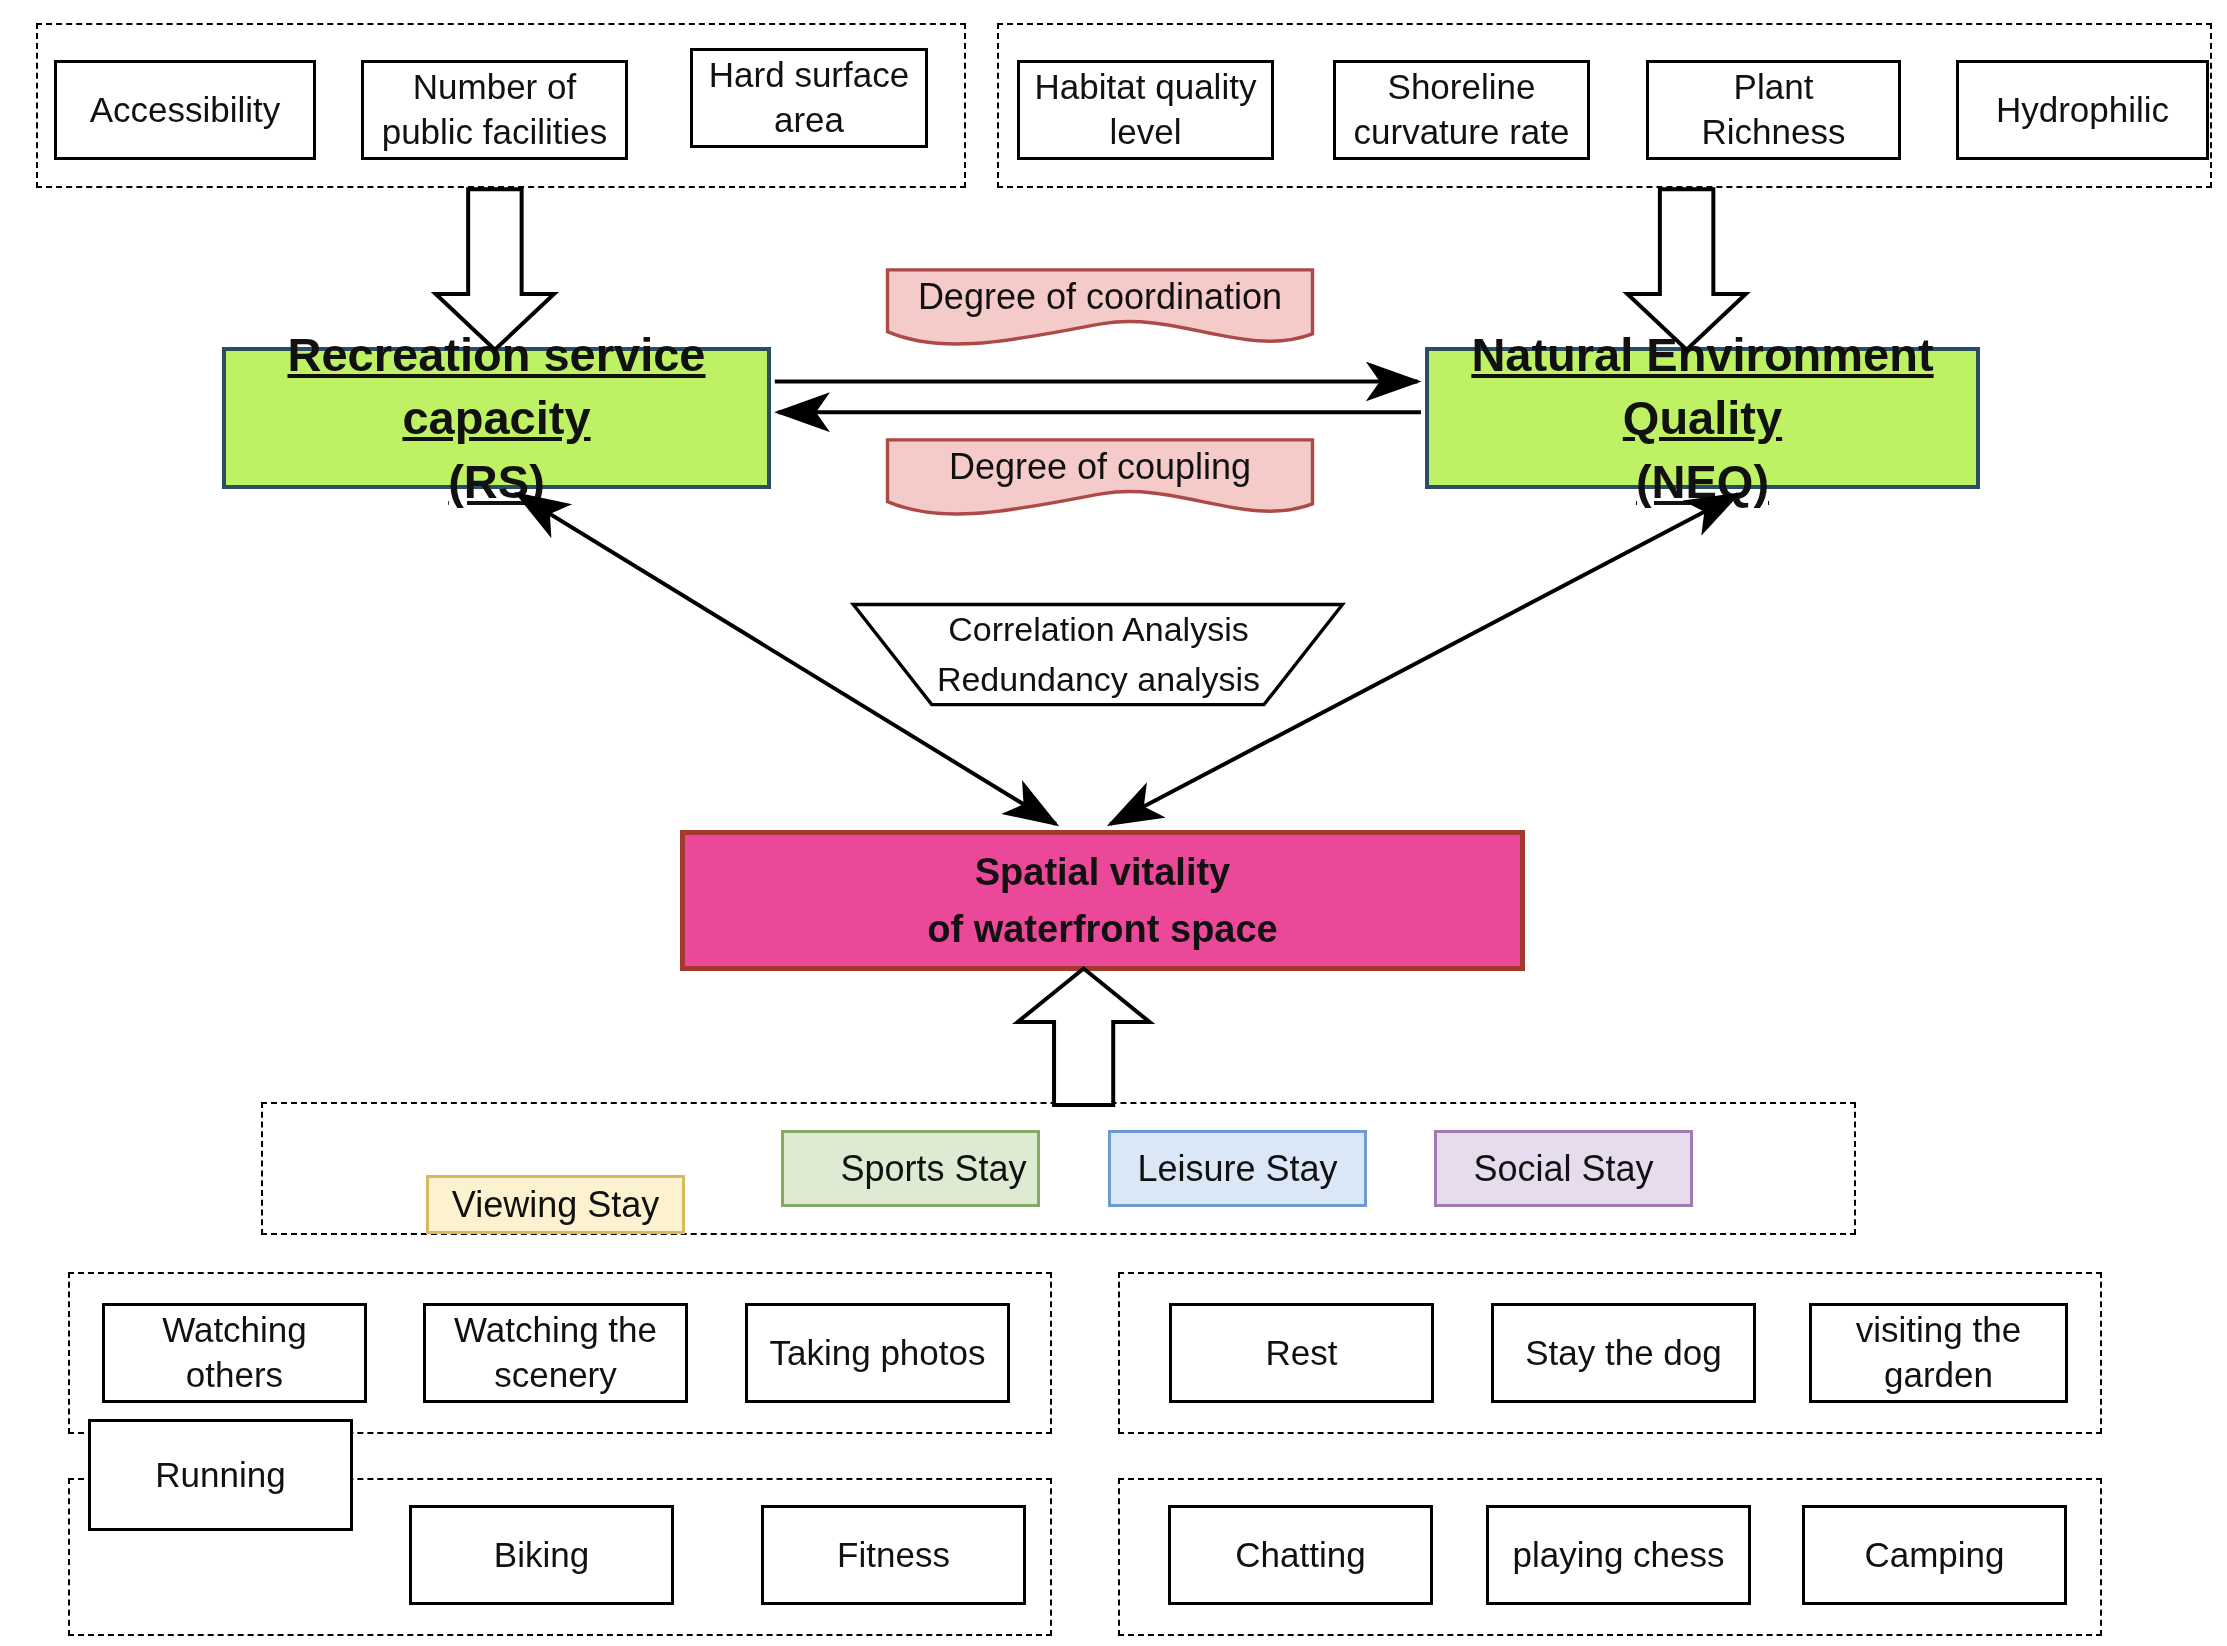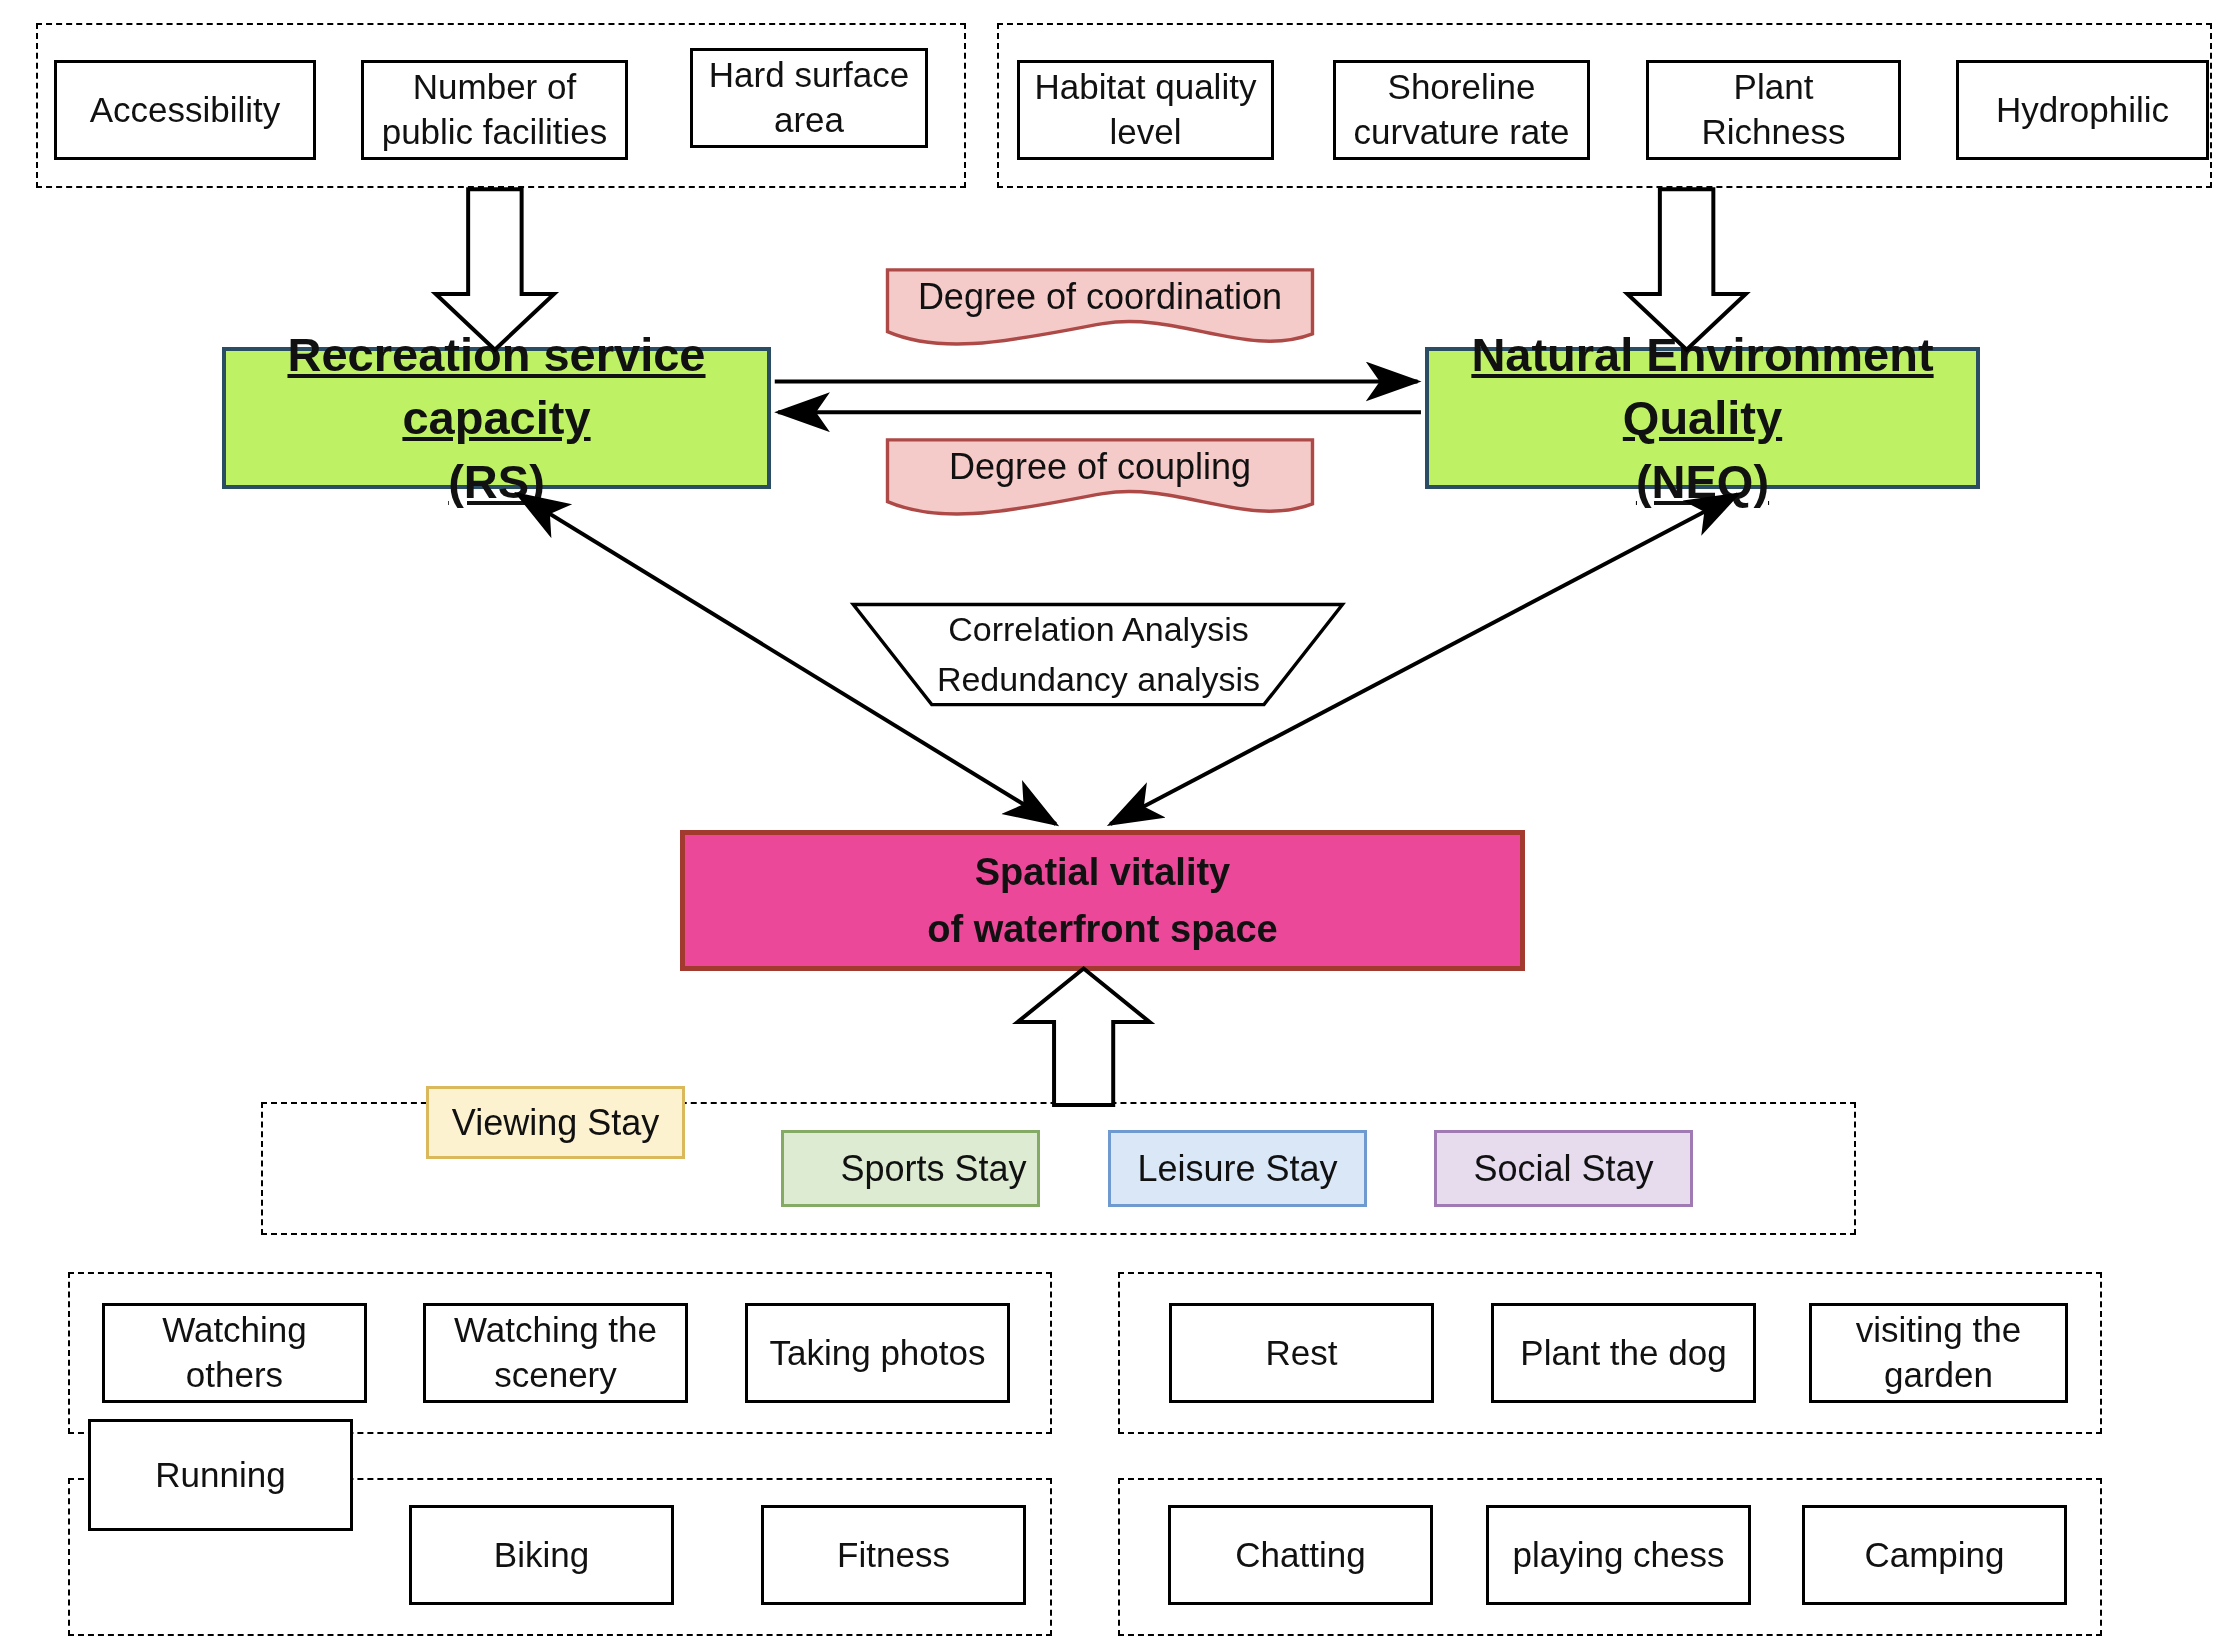--- a/index.html
+++ b/index.html
@@ -105,35 +105,35 @@
   <svg width="432" height="102" viewBox="0 0 760 180">
     <path d="M5,5 H755 V118 C640,162 515,78 385,100 C250,123 112,160 5,114 Z" fill="#f5cbca" stroke="#ad4a47" stroke-width="6"></path>
   </svg>
   <span>Degree of coupling</span>
 </div>
 
 <div class="vitality" style="left:680px; top:830px; width:845px; height:141px;">Spatial vitality
 of waterfront space</div>
 
 <div class="dashed" style="left:261px; top:1102px; width:1595px; height:133px;"></div>
-<div class="stay stay-viewing" style="left:426px;  top:1086px; width:259px; height:73px;">Viewing Stay</div>
+<div class="stay stay-viewing" style="left:426px;  top:1175px; width:259px; height:59px;">Viewing Stay</div>
 <div class="stay stay-sports" style="left:781px; top:1130px; width:259px; height:77px;padding-left:46px;">Sports Stay</div>
 <div class="stay stay-leisure" style="left:1108px; top:1130px; width:259px; height:77px;">Leisure Stay</div>
 <div class="stay stay-social" style="left:1434px; top:1130px; width:259px; height:77px;">Social Stay</div>
 
 <div class="dashed" style="left:68px; top:1272px; width:984px; height:162px;"></div>
 <div class="wbox" style="left:102px;  top:1303px; width:265px; height:100px;">Watching
 others</div>
 <div class="wbox" style="left:423px;  top:1303px; width:265px; height:100px;">Watching the
 scenery</div>
 <div class="wbox" style="left:745px; top:1303px; width:265px; height:100px;">Taking photos</div>
 
 <div class="dashed" style="left:1118px; top:1272px; width:984px; height:162px;"></div>
 <div class="wbox" style="left:1169px; top:1303px; width:265px; height:100px;">Rest</div>
-<div class="wbox" style="left:1491px; top:1303px; width:265px; height:100px;">Plant the dog</div>
+<div class="wbox" style="left:1491px; top:1303px; width:265px; height:100px;">Stay the dog</div>
 <div class="wbox" style="left:1809px; top:1303px; width:259px; height:100px;">visiting the
 garden</div>
 
 <div class="dashed" style="left:68px; top:1478px; width:984px; height:158px;"></div>
 <div class="wbox" style="left:88px;  top:1419px; width:265px; height:112px;">Running</div>
 <div class="wbox" style="left:409px;  top:1505px; width:265px; height:100px;">Biking</div>
 <div class="wbox" style="left:761px; top:1505px; width:265px; height:100px;">Fitness</div>
 
 <div class="dashed" style="left:1118px; top:1478px; width:984px; height:158px;"></div>
 <div class="wbox" style="left:1168px; top:1505px; width:265px; height:100px;">Chatting</div>

